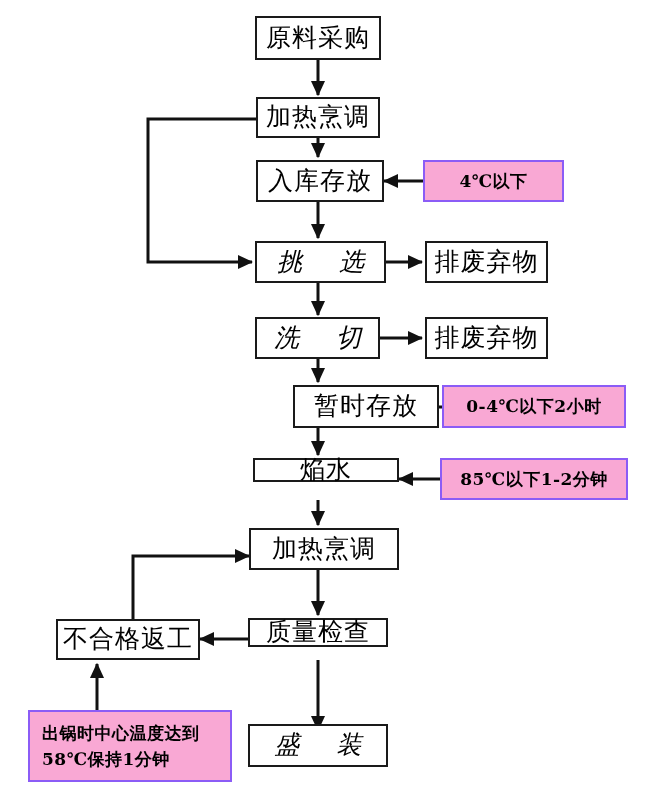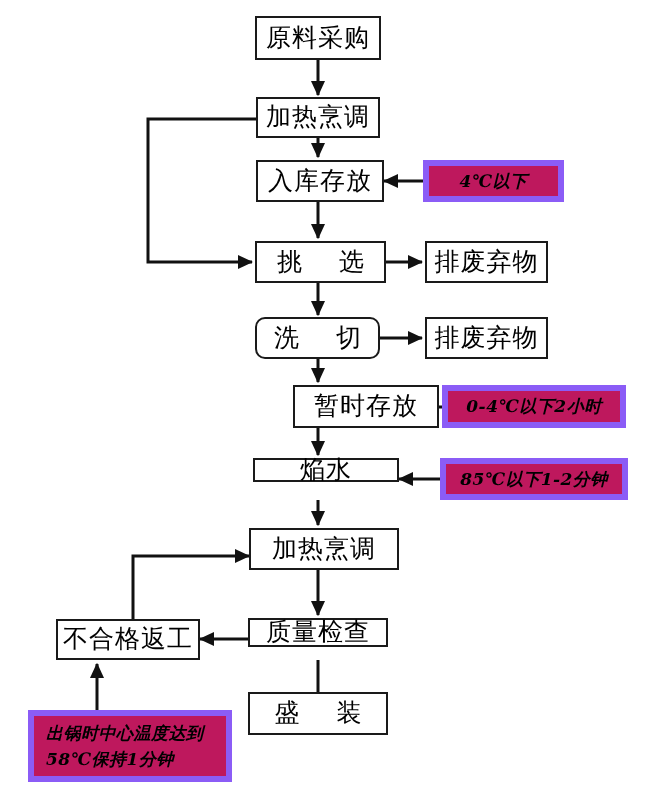--- a/index.html
+++ b/index.html
@@ -19,31 +19,30 @@
     display:flex;
     align-items:center;
     justify-content:center;
     font-size:25px;
     color:#000000;
     letter-spacing:1px;
     line-height:1.15;
     white-space:pre;
     z-index:3;
   }
-  .node.spaced{letter-spacing:7px;text-indent:7px;}
+  .node.spaced{letter-spacing:7px;text-indent:7px;font-style:italic;}
   .note{
     position:absolute;
     box-sizing:border-box;
-    border:6px solid #8b5cf6;
-    background:#be185d;
+    border:2px solid #8b5cf6;
+    background:#f9a8d4;
     display:flex;
     align-items:center;
     justify-content:center;
     font-family:"DejaVu Serif","Liberation Serif",serif;
-    font-style:italic;
     font-weight:bold;
     font-size:17px;
     color:#000000;
     letter-spacing:0.5px;
     z-index:3;
   }
   .note.left{justify-content:flex-start;padding:0 0 0 12px;text-align:left;line-height:1.55;}
   svg.wires{position:absolute;left:0;top:0;width:660px;height:797px;z-index:1;}
 </style>
 </head>
@@ -100,39 +99,39 @@
   <div class="node" style="left:256px;top:97px;width:124px;height:41px;">加热烹调</div>
 
   <div class="node" style="left:256px;top:160px;width:128px;height:42px;">入库存放</div>
 
   <div class="note" style="left:423px;top:160px;width:141px;height:42px;">4℃以下</div>
 
   <div class="node spaced" style="left:255px;top:241px;width:131px;height:42px;">挑  选</div>
 
   <div class="node" style="left:425px;top:241px;width:123px;height:42px;">排废弃物</div>
 
-  <div class="node spaced" style="left:255px;top:317px;width:125px;height:42px;border-radius:10px;">洗  切</div>
+  <div class="node spaced" style="left:255px;top:317px;width:125px;height:42px;">洗  切</div>
 
   <div class="node" style="left:425px;top:317px;width:123px;height:42px;">排废弃物</div>
 
   <div class="node" style="left:253px;top:385px;width:146px;height:43px;margin-left:40px;">暂时存放</div>
 
   <div class="note" style="left:442px;top:385px;width:184px;height:43px;">0-4℃以下2小时</div>
 
   <div class="node" style="left:253px;top:458px;width:146px;height:24px;">焔水</div>
 
   <div class="note" style="left:440px;top:458px;width:188px;height:42px;">85℃以下1-2分钟</div>
 
   <div class="node" style="left:249px;top:528px;width:150px;height:42px;">加热烹调</div>
 
   <div class="node" style="left:56px;top:619px;width:144px;height:41px;">不合格返工</div>
 
   <div class="node" style="left:248px;top:618px;width:140px;height:29px;">质量检查</div>
 
-  <div class="node spaced" style="left:248px;top:692px;width:140px;height:43px;">盛  装</div>
+  <div class="node spaced" style="left:248px;top:724px;width:140px;height:43px;">盛  装</div>
 
   <div class="note left" style="left:28px;top:710px;width:204px;height:72px;">
     <div>
       <span>出锅时中心温度达到</span><br>
       <span>58℃保持1分钟</span>
     </div>
   </div>
 
 </div>
 

